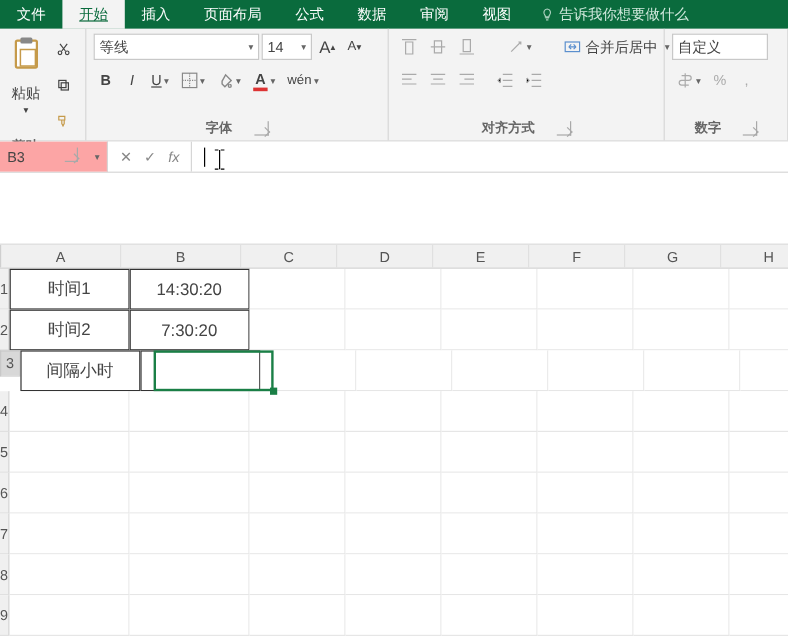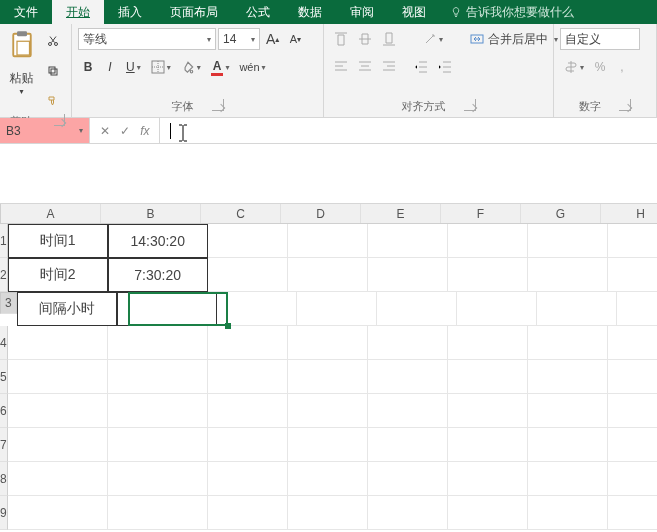--- a/index.html
+++ b/index.html
@@ -8,21 +8,21 @@
 
 .tabbar { background: #0a6b3d; height: 24px; display: flex; align-items: stretch; color: #fff; }
 .tabbar .tab { padding: 0 14px; display: flex; align-items: center; font-size: 12px; cursor: pointer; }
 .tabbar .tab.active { background: #f3f3f3; color: #0a6b3d; text-decoration: underline; }
 .tabbar .tell { display: flex; align-items: center; color: #d0e8dc; padding: 0 10px; gap: 4px; }
 .tell svg { opacity: .8; }
 
 
 .ribbon { background: #f3f3f3; border-bottom: 1px solid #d6d6d6; height: 94px; display: flex; }
 .group { border-right: 1px solid #d6d6d6; display: flex; flex-direction: column; justify-content: space-between; padding: 4px 6px 0; }
-.group-label { text-align: center; font-size: 11px; color: #666; padding: 2px 0 3px; display: flex; justify-content: center; gap: 18px; }
+.group-label { text-align: center; font-size: 11px; color: #666; padding: 2px 0 3px; display: flex; align-items: center; justify-content: center; gap: 18px; font-weight: bold; }
 .group-body { flex: 1; display: flex; align-items: flex-start; gap: 4px; }
 .launcher { width: 12px; height: 12px; border: 1px solid #a9a9a9; position: relative; border-top: none; border-left: none; cursor: pointer; }
 .launcher::after { content: ""; position: absolute; right: -1px; bottom: -1px; width: 5px; height: 5px; border-right: 1px solid #a9a9a9; border-bottom: 1px solid #a9a9a9; transform: rotate(-45deg); }
 
 
 .clip-big { display: flex; flex-direction: column; align-items: center; width: 42px; }
 .clip-icons { display: flex; flex-direction: column; gap: 8px; padding: 2px 2px 0; }
 .clip-icons svg { display: block; }
 
 

